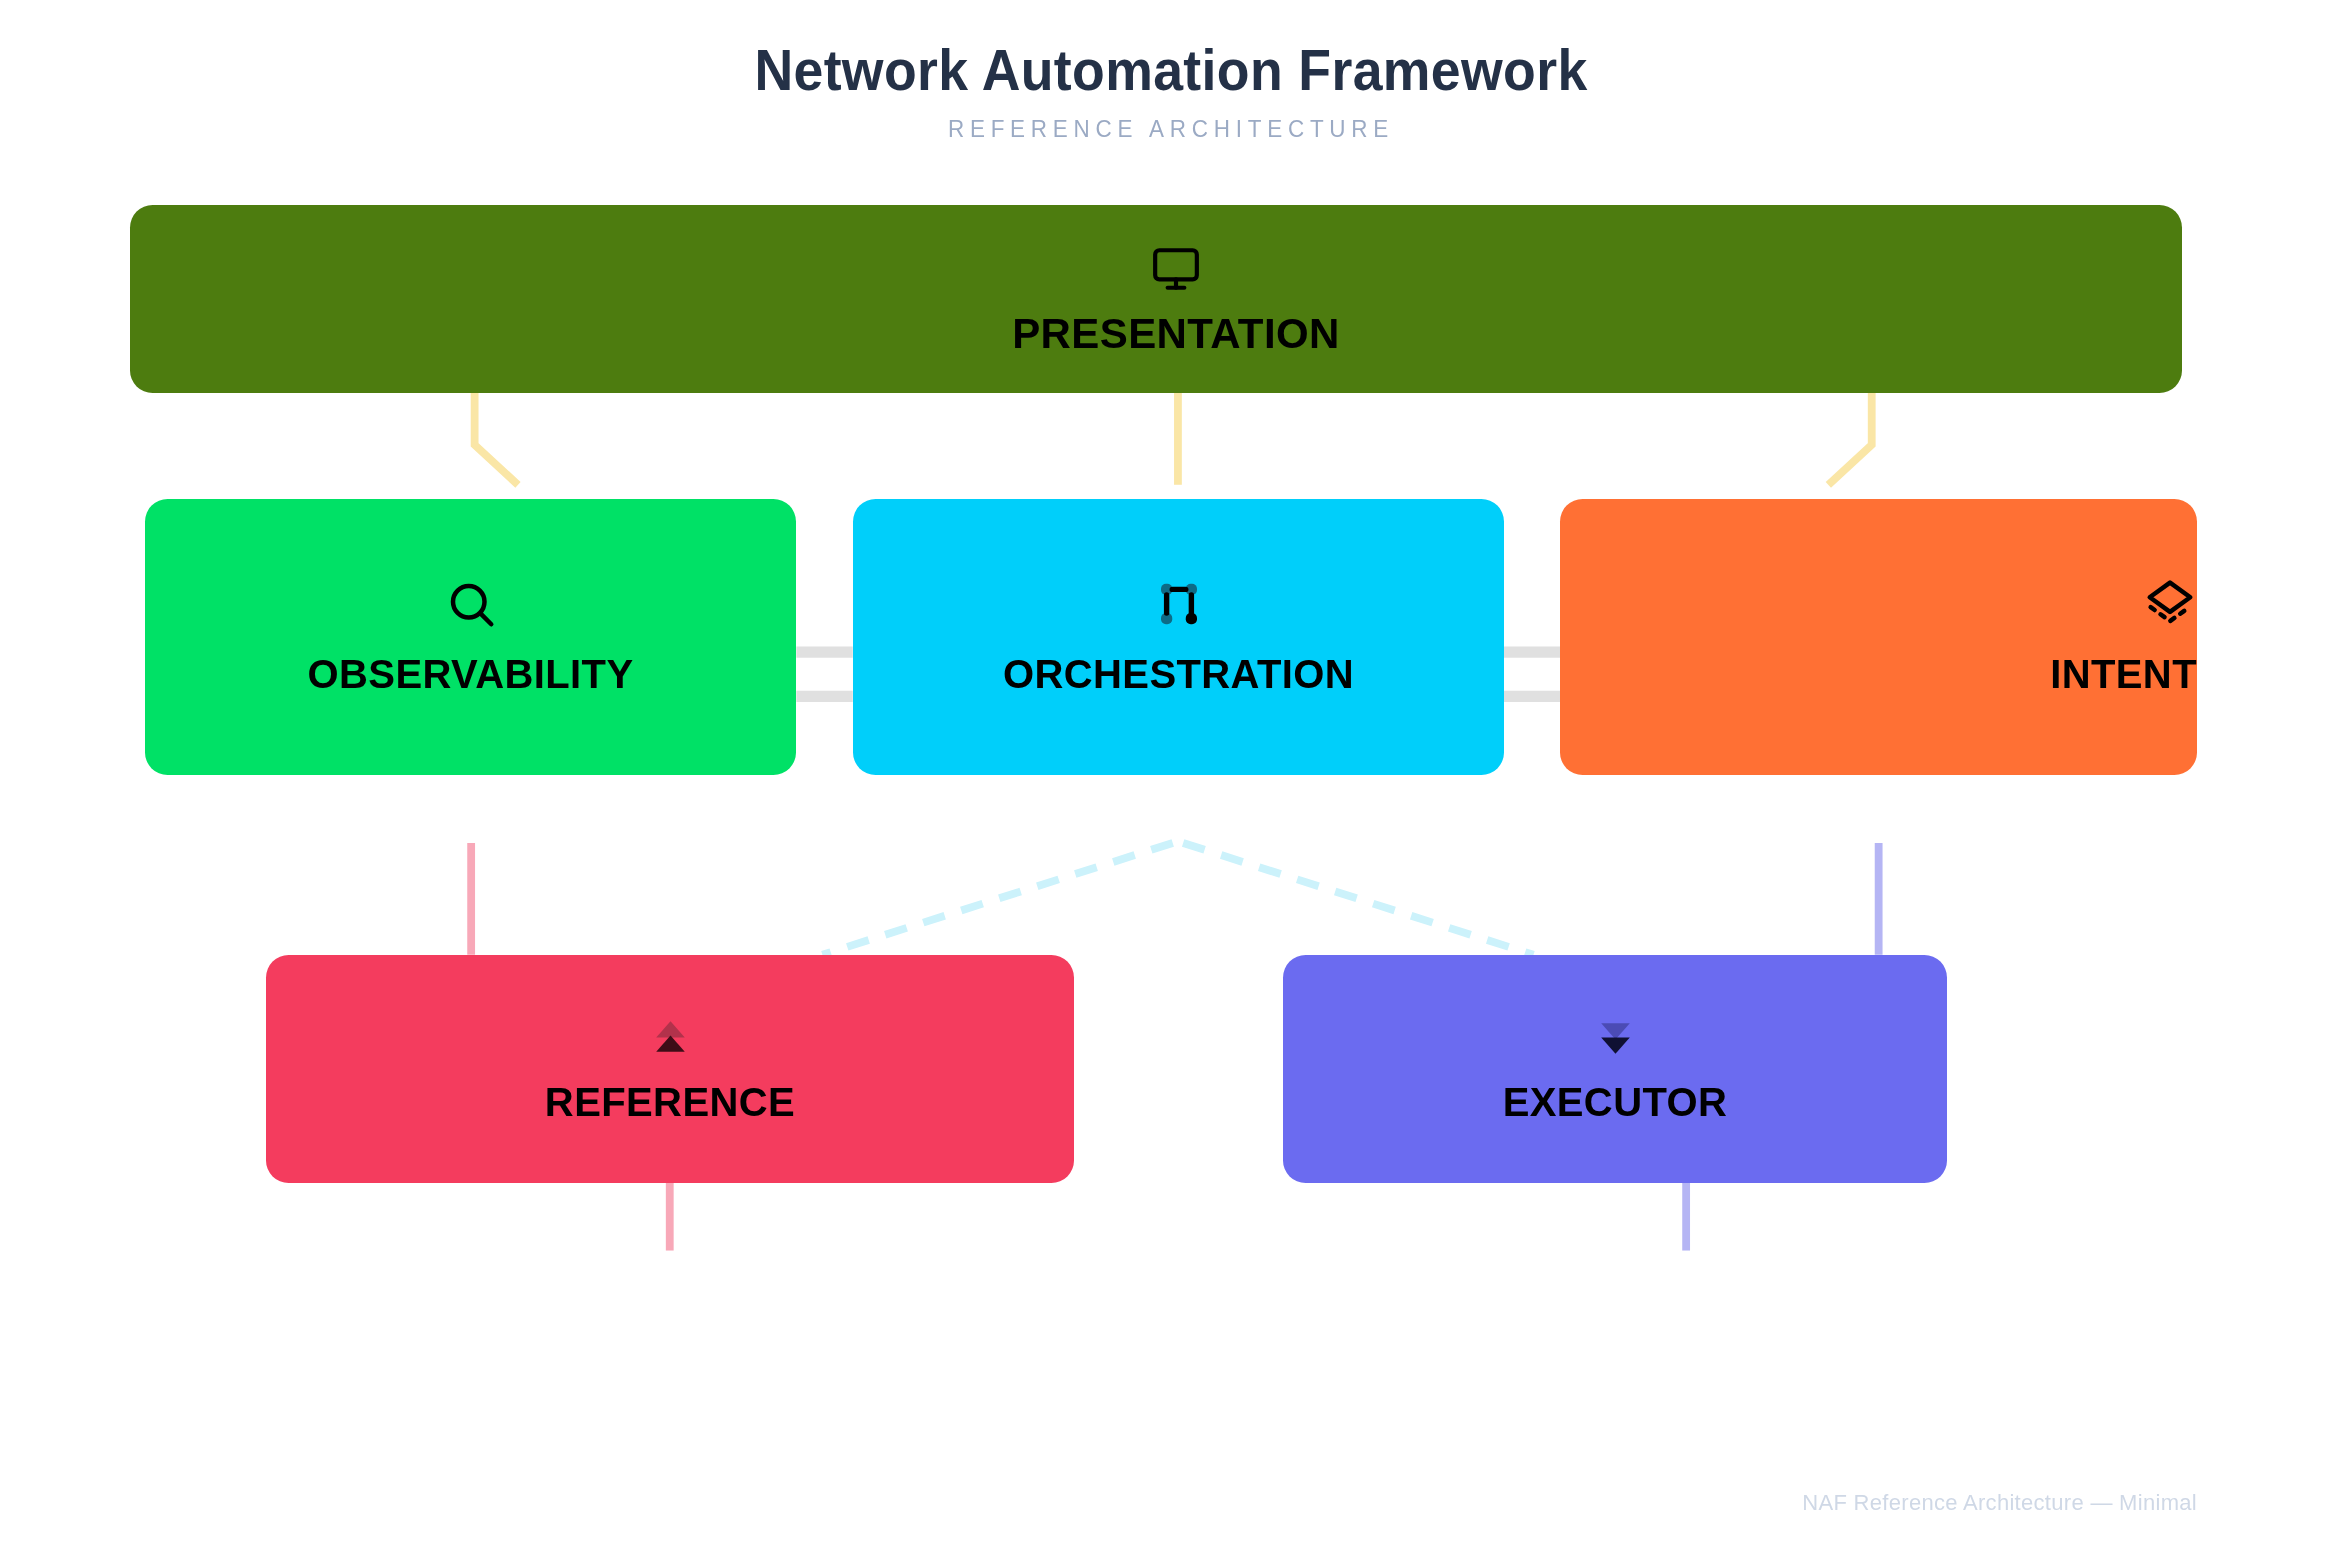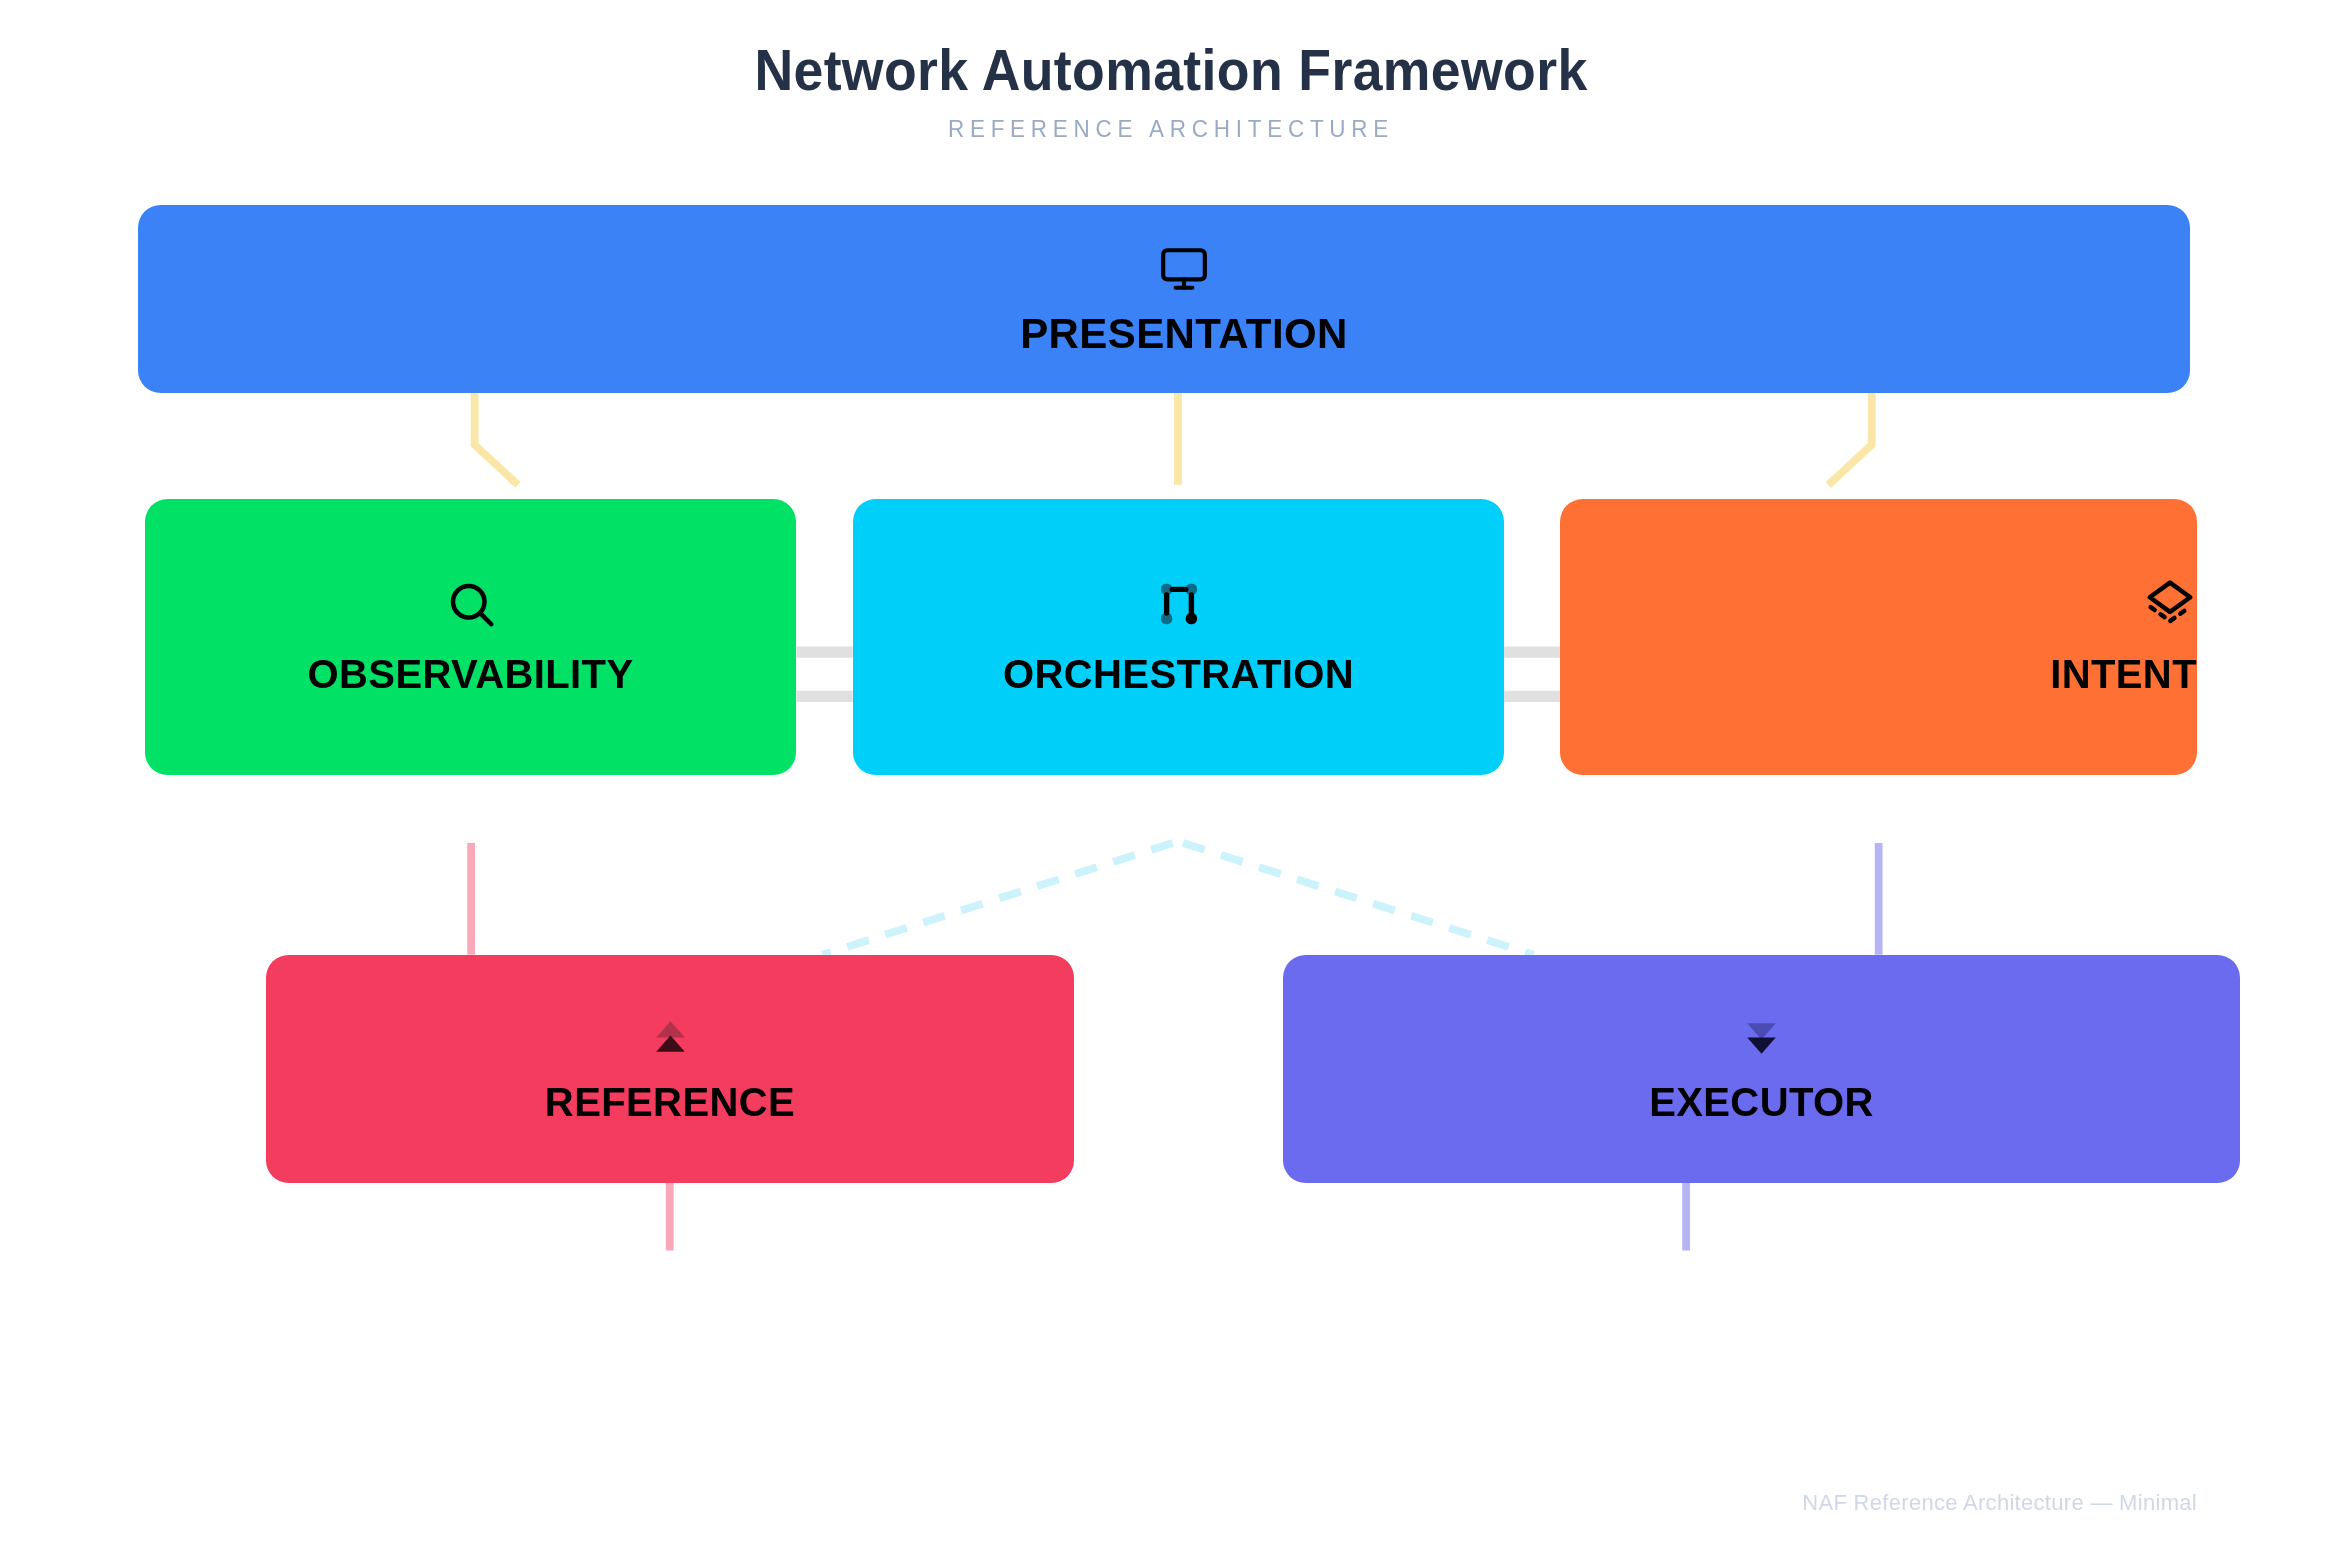--- a/index.html
+++ b/index.html
@@ -80,23 +80,23 @@
   .block .block-label {
     font-family: "Liberation Sans Narrow", "Liberation Sans", sans-serif;
     font-weight: bold;
     letter-spacing: 0.4px;
     text-align: center;
     white-space: nowrap;
   }
 
   
   #block-presentation {
-    left: 138px; top: 205px;
+    left: 130px; top: 205px;
     width: 2052px; height: 188px;
-    background: #3b82f6;
+    background: #4d7c0f;
     padding-left: 40px;
   }
   #block-presentation .block-label {
     color: #000000;
     font-size: 42px;
     margin-top: 15.6px;
   }
   #block-presentation .icon-wrap { margin-top: 3.5px; }
 
   #block-infrastructure {
@@ -139,21 +139,21 @@
   .tier3 .block-label {
     color: #000000;
     font-size: 40px;
     margin-top: 17.3px;
   }
   #block-collector {
     left: 266px; width: 808px;
     background: #F43C5E;
   }
   #block-executor {
-    left: 1283px; width: 957px;
+    left: 1283px; width: 664px;
     background: #6B6BF0;
   }
 
   
   #footer-note {
     position: absolute;
     right: 145px;
     top: 1490px;
     font-family: "Liberation Sans", sans-serif;
     font-size: 22px;

